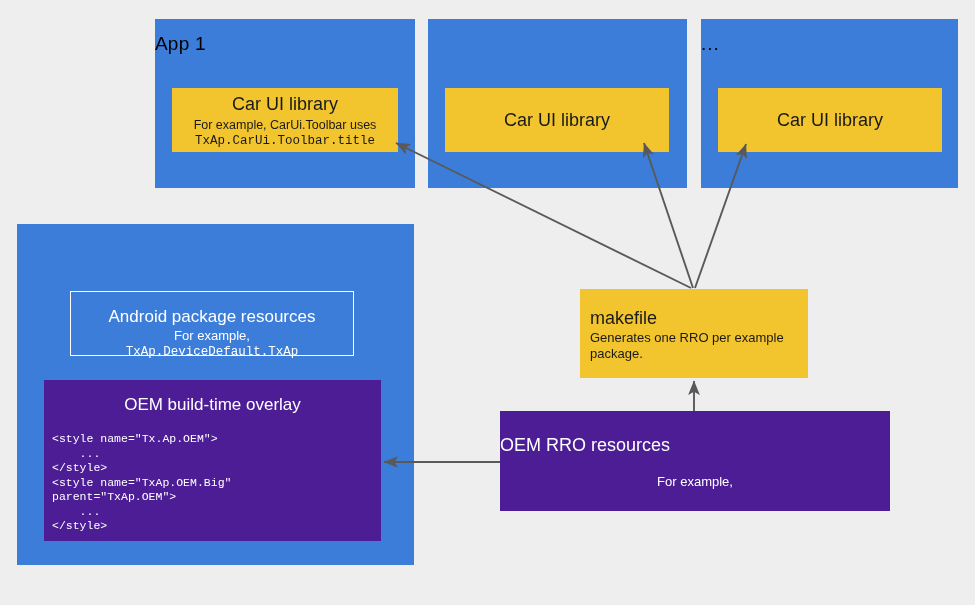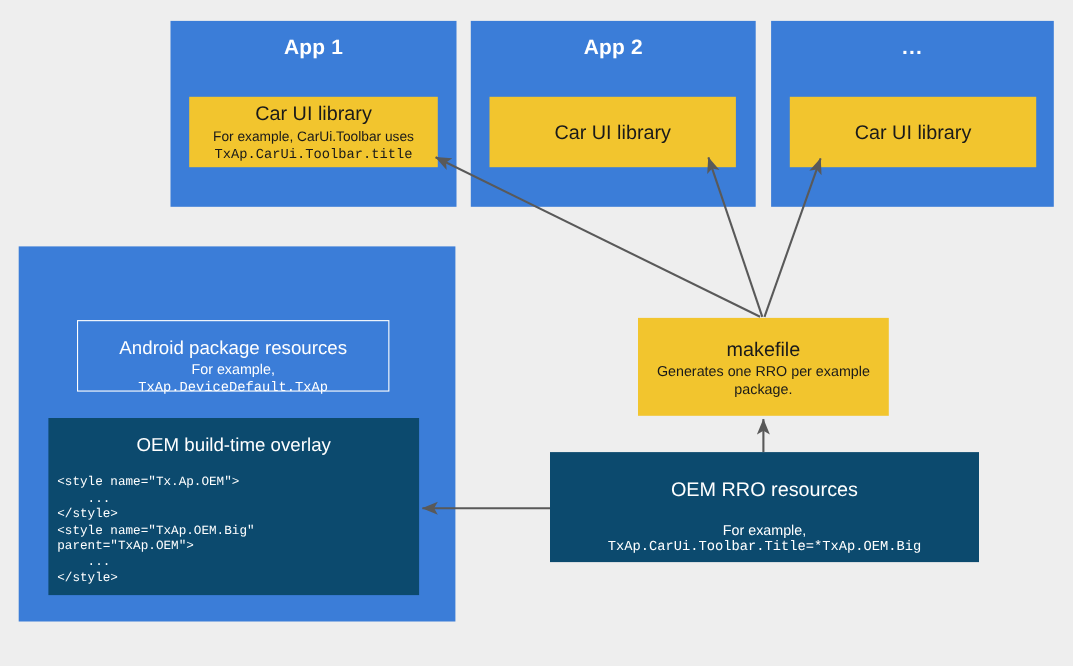--- a/index.html
+++ b/index.html
@@ -19,32 +19,30 @@
     left: 0; top: 0;
     width: 975px;
     height: 605px;
   }
   .box {
     position: absolute;
     box-sizing: border-box;
   }
   .blue    { background: #3b7dd8; }
   .yellow  { background: #f2c52e; }
-  .green   { background: #0c4a6e; }
+  .green   { background: #4c1d95; }
 
   .app-title {
     position: absolute;
     left: 0; right: 0;
     top: 14px;
-    text-align: center;
-    color: #ffffff;
+    color: #000000;
     font-size: 19px;
     line-height: 22px;
     letter-spacing: .2px;
-    font-weight: bold;
   }
   .app-dots {
     font-size: 19px;
     letter-spacing: 1px;
   }
   .lib-inner {
     position: absolute;
     left: 0; right: 0;
     top: 50%;
     transform: translateY(-50%);
@@ -118,39 +116,38 @@
     font-size: 11.5px;
     line-height: 14.5px;
     white-space: pre;
   }
 
   .mk-inner {
     position: absolute;
     left: 0; right: 0;
     top: 50%;
     transform: translateY(-50%);
-    text-align: center;
+    text-align: left;
     color: #1a1a1a;
     padding: 0 10px;
     box-sizing: border-box;
   }
   .mk-title {
     font-size: 18px;
     line-height: 24px;
   }
   .mk-sub {
     font-size: 13px;
     line-height: 16px;
   }
 
   .rro-title {
     position: absolute;
     left: 0; right: 0;
     top: 22px;
-    text-align: center;
     color: #ffffff;
     font-size: 18px;
     line-height: 24px;
   }
   .rro-sub {
     position: absolute;
     left: 0; right: 0;
     top: 62px;
     text-align: center;
     color: #ffffff;
@@ -186,21 +183,20 @@
     <div class="box yellow" style="left:17px; top:69px; width:226px; height:64px;">
       <div class="lib-inner">
         <div class="lib-title">Car UI library</div>
         <div class="lib-sub">For example, CarUi.Toolbar uses</div>
         <div class="lib-code">TxAp.CarUi.Toolbar.title</div>
       </div>
     </div>
   </div>
 
   <div class="box blue" style="left:428px; top:19px; width:259px; height:169px;">
-    <div class="app-title">App 2</div>
     <div class="box yellow" style="left:17px; top:69px; width:224px; height:64px;">
       <div class="lib-inner">
         <div class="lib-title">Car UI library</div>
       </div>
     </div>
   </div>
 
   <div class="box blue" style="left:701px; top:19px; width:257px; height:169px;">
     <div class="app-title app-dots">...</div>
     <div class="box yellow" style="left:17px; top:69px; width:224px; height:64px;">
@@ -233,21 +229,20 @@
   <div class="box yellow" style="left:580px; top:289px; width:228px; height:89px;">
     <div class="mk-inner">
       <div class="mk-title">makefile</div>
       <div class="mk-sub">Generates one RRO per example package.</div>
     </div>
   </div>
 
   <div class="box green" style="left:500px; top:411px; width:390px; height:100px;">
     <div class="rro-title">OEM RRO resources</div>
     <div class="rro-sub">For example,</div>
-    <div class="rro-code">TxAp.CarUi.Toolbar.Title=*TxAp.OEM.Big</div>
   </div>
 
   <svg class="arrows" viewBox="0 0 975 605">
     <defs>
       <marker id="ah" markerWidth="9" markerHeight="9" refX="7.4" refY="3.1" orient="auto" markerUnits="strokeWidth">
         <path d="M0,0 L7.6,3.1 L0,6.2 L1.8,3.1 Z" fill="#595959"></path>
       </marker>
     </defs>
 
     <line x1="691" y1="288" x2="396" y2="143" stroke="#595959" stroke-width="1.9" marker-end="url(#ah)"></line>

